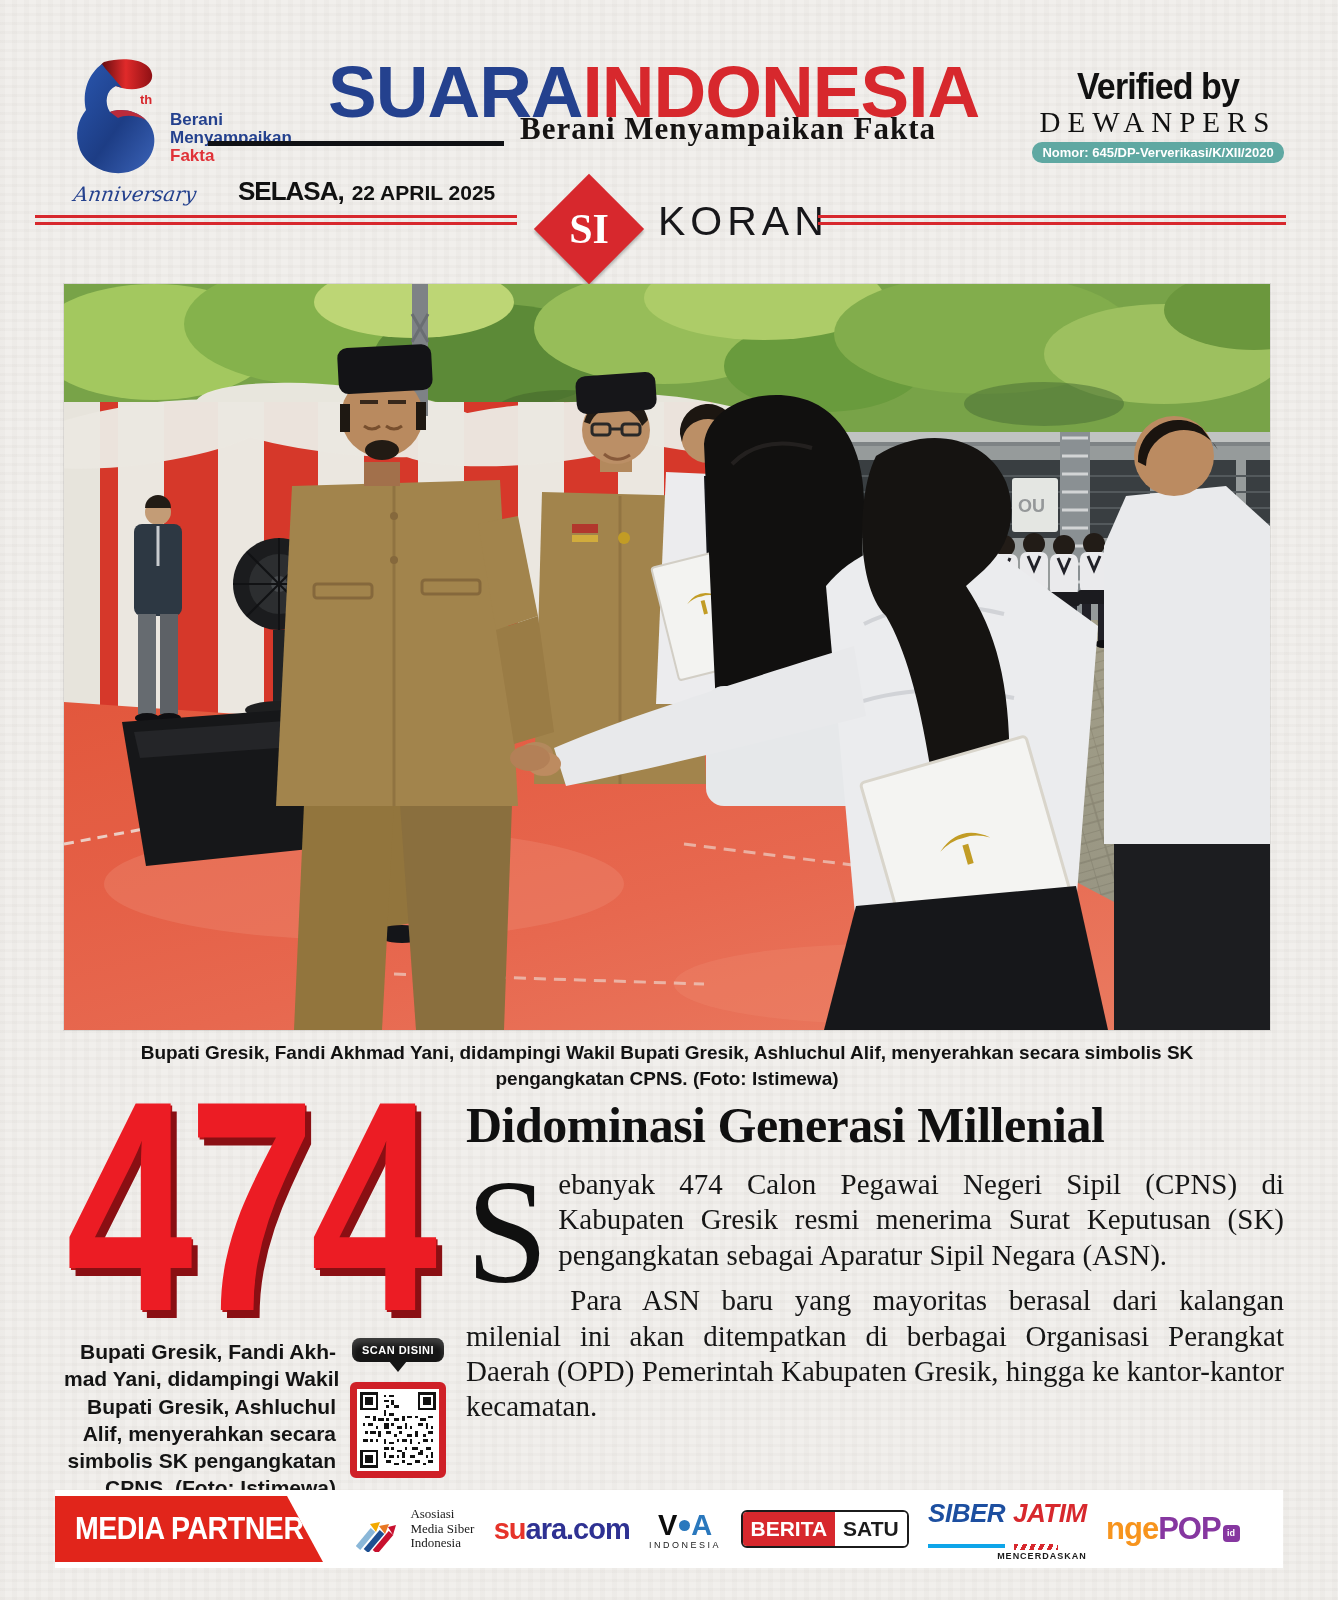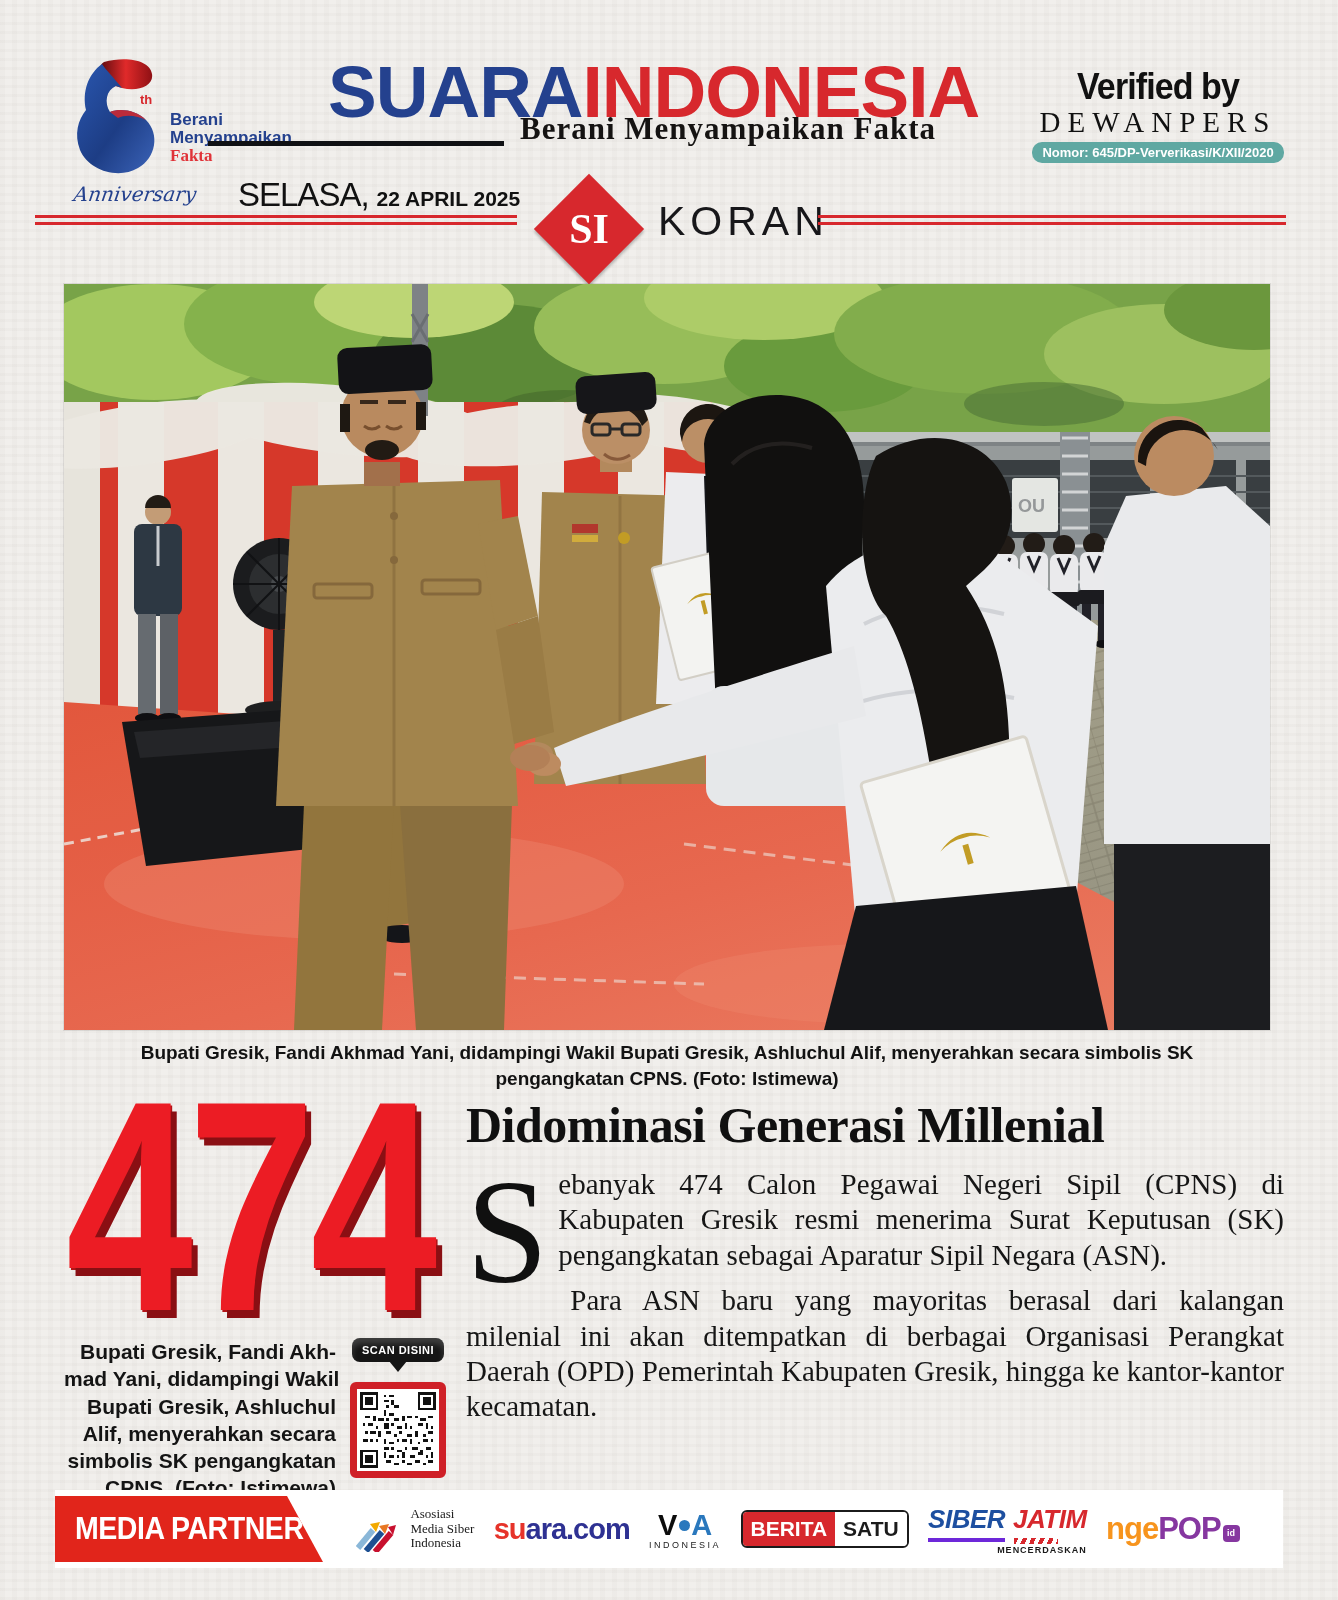--- a/index.html
+++ b/index.html
@@ -9,33 +9,33 @@
       repeating-linear-gradient(0deg, rgba(120,110,100,.035) 0 3px, transparent 3px 9px),
       repeating-linear-gradient(90deg, rgba(120,110,100,.03) 0 5px, transparent 5px 12px);
     font-family:"Liberation Sans",sans-serif;color:#111;}
   .abs{position:absolute;}
 
   
   .anniv{left:74px;top:56px;width:260px;height:165px;}
   .anniv-num{position:absolute;left:0;top:2px;}
   .anniv-th{position:absolute;left:66px;top:36px;color:#d7282d;font-weight:bold;font-size:13px;}
   .anniv-text{position:absolute;left:96px;top:55px;font-weight:bold;font-size:17px;line-height:18px;color:#24418e;}
-  .anniv-text .fk{color:#e03238;font-family:Liberation Serif, serif;}
+  .anniv-text .fk{color:#e03238;}
   .anniv-script{position:absolute;left:0;top:126px;font-family:"DejaVu Serif",serif;font-style:italic;font-size:20px;color:#24418e;transform:skewX(-8deg);}
   .mast-title{left:328px;top:50px;font-size:73px;font-weight:bold;letter-spacing:-1px;white-space:nowrap;}
   .mast-title .t1{color:#24418e;}
   .mast-title .t2{color:#d7282d;}
   .mast-rule{left:208px;top:141px;width:296px;height:5px;background:#101114;}
   .mast-tag{left:520px;top:111px;font-family:"Liberation Serif",serif;font-weight:bold;font-size:31px;letter-spacing:1px;color:#151312;white-space:nowrap;}
   .verify{left:1024px;top:66px;width:268px;text-align:center;}
   .verify-1{font-size:37px;font-weight:bold;letter-spacing:-1px;transform:scaleX(.92);transform-origin:center;}
   .verify-2{font-family:"Liberation Serif",serif;font-size:29px;letter-spacing:7px;margin-top:-2px;}
   .verify-badge{display:inline-block;margin-top:3px;background:#5fa8a2;color:#fff;font-weight:bold;font-size:13px;padding:3px 10px;border-radius:10px;white-space:nowrap;}
   .dateline{left:238px;top:176px;white-space:nowrap;}
-  .dateline .d1{font-size:33px;font-weight:normal;letter-spacing:-1px;}
+  .dateline .d1{font-size:26px;font-weight:bold;letter-spacing:-1px;}
   .dateline .d2{font-size:21px;font-weight:bold;margin-left:8px;}
   .redline{height:4px;border-top:3.5px solid #d7282d;border-bottom:3.5px solid #d7282d;}
   .rl-left{left:35px;top:215px;width:482px;}
   .rl-right{left:818px;top:215px;width:468px;}
   .si-diamond{left:550px;top:190px;width:78px;height:78px;background:#d7282d;transform:rotate(45deg);box-shadow:2px 2px 3px rgba(0,0,0,.25);}
   .si-label{position:absolute;left:0;top:0;width:78px;height:78px;display:flex;align-items:center;justify-content:center;transform:rotate(-45deg);color:#fff;font-family:"Liberation Serif",serif;font-weight:bold;font-size:42px;}
   .koran{left:658px;top:198px;font-size:41px;letter-spacing:5px;color:#17171a;}
 
   
   .photo{left:64px;top:284px;width:1206px;height:746px;background:#9fae87;box-shadow:0 0 0 1px rgba(0,0,0,.08);}
@@ -75,21 +75,21 @@
   .voa-row{font-size:29px;font-weight:bold;display:flex;align-items:center;}
   .voa-row .v{color:#0c0c0c;}
   .voa-dot{width:11px;height:11px;border-radius:50%;background:#2a78bd;margin:0 1px 0 2px;}
   .voa-row .a{color:#2a78bd;}
   .voa-sub{font-size:9px;letter-spacing:2.5px;color:#222;margin-top:-2px;}
   .p-bsatu{display:flex;border:2px solid #1b1b1b;border-radius:6px;overflow:hidden;}
   .bs1{background:#d7282d;color:#fff;font-weight:bold;font-size:21px;padding:5px 8px;}
   .bs2{background:#fff;color:#1b1b1b;font-weight:bold;font-size:21px;padding:5px 8px;}
   .p-siber{display:flex;flex-direction:column;}
   .sj-row{display:flex;align-items:baseline;font-style:italic;font-weight:bold;font-size:26px;letter-spacing:-.5px;}
-  .sj1{color:#1d4fa0;border-bottom:4px solid #6d28d9;padding-bottom:3px;}
+  .sj1{color:#1d4fa0;border-bottom:4px solid #0ea5e9;padding-bottom:15px;}
   .sj2{color:#d7282d;margin-left:8px;}
   .sj-hatch{width:44px;height:6px;margin:-4px 0 0 86px;background:repeating-linear-gradient(115deg,#d7282d 0 4px,transparent 4px 8px);}
   .sj-sub{align-self:flex-end;font-size:9px;font-weight:bold;letter-spacing:1px;color:#1a1a1a;margin-top:1px;margin-left:44px;}
   .p-ngepop{display:flex;align-items:baseline;}
   .ng1{color:#f7941d;font-weight:bold;font-size:31px;letter-spacing:-1px;}
   .ng2{color:#8637a0;font-weight:bold;font-size:31px;letter-spacing:-1px;}
   .ng-id{width:17px;height:17px;border-radius:4px;background:#8637a0;color:#fff;font-size:9px;font-weight:bold;display:flex;align-items:center;justify-content:center;margin-left:2px;transform:translateY(-3px);}
 </style>
 </head>
 <body>

